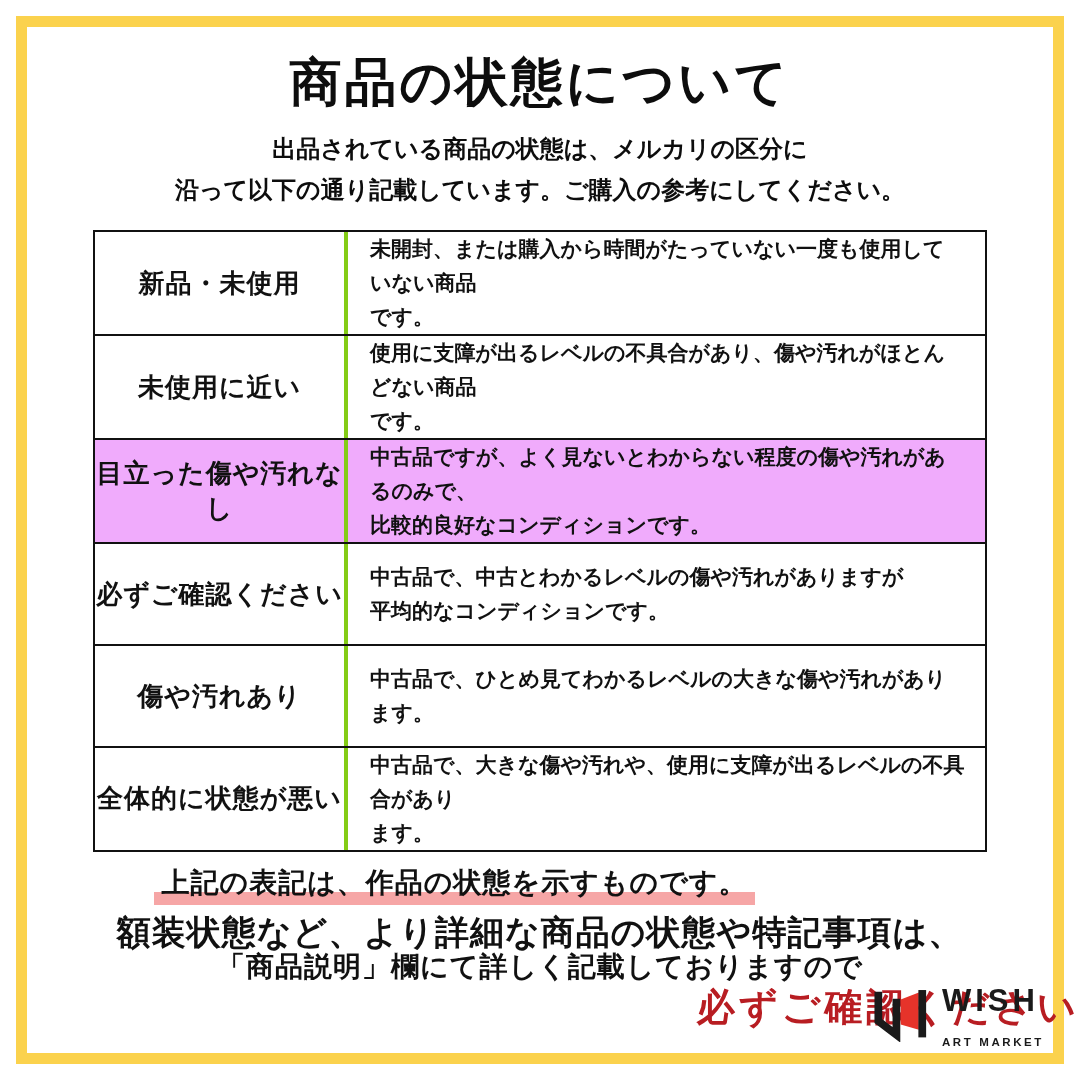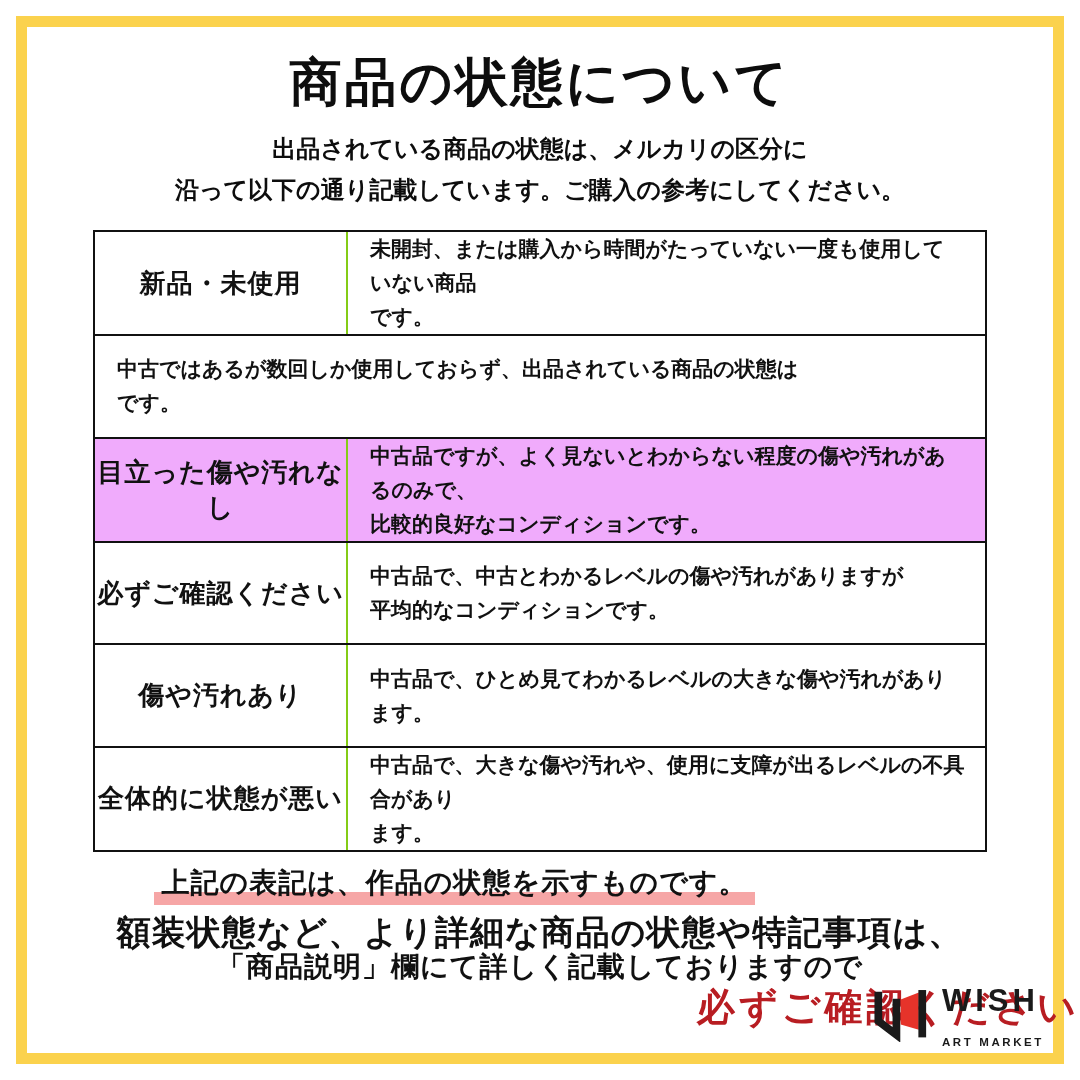--- a/index.html
+++ b/index.html
@@ -28,21 +28,21 @@
     position:absolute; left:93px; top:230px; width:894px; height:622px;
     border:2px solid #111111;
     display:flex; flex-direction:column;
     background:#ffffff;
   }
   .cond-row { flex:1; display:flex; border-top:2px solid #111111; }
   .cond-row:first-child { border-top:none; }
   .cond-row.highlight { background:#f0abfc; }
   .cell-label {
     width:253px; flex:0 0 253px;
-    border-right:2px solid #84cc16;
+    border-right:4px solid #84cc16;
     display:flex; align-items:center; justify-content:center;
     font-size:26px; font-weight:800; letter-spacing:1px;
     text-align:center;
   }
   .cell-desc {
     flex:1; display:flex; align-items:center;
     padding:0 20px 0 22px;
     font-size:21px; font-weight:700; line-height:1.62;
     white-space:pre-line;
   }
@@ -94,21 +94,22 @@
   <div>沿って以下の通り記載しています。ご購入の参考にしてください。</div>
 </div>
 
 <div class="cond-table">
   <div class="cond-row">
     <div class="cell-label">新品・未使用</div>
     <div class="cell-desc">未開封、または購入から時間がたっていない一度も使用していない商品
 です。</div>
   </div>
   <div class="cond-row">
-    <div class="cell-desc">中古ではあるが数回しか使用しておらず、出品されている商品の状態は
+    <div class="cell-label">未使用に近い</div>
+    <div class="cell-desc">使用に支障が出るレベルの不具合があり、傷や汚れがほとんどない商品
 です。</div>
   </div>
   <div class="cond-row highlight">
     <div class="cell-label">目立った傷や汚れなし</div>
     <div class="cell-desc">中古品ですが、よく見ないとわからない程度の傷や汚れがあるのみで、
 比較的良好なコンディションです。</div>
   </div>
   <div class="cond-row">
     <div class="cell-label">必ずご確認ください</div>
     <div class="cell-desc">中古品で、中古とわかるレベルの傷や汚れがありますが

